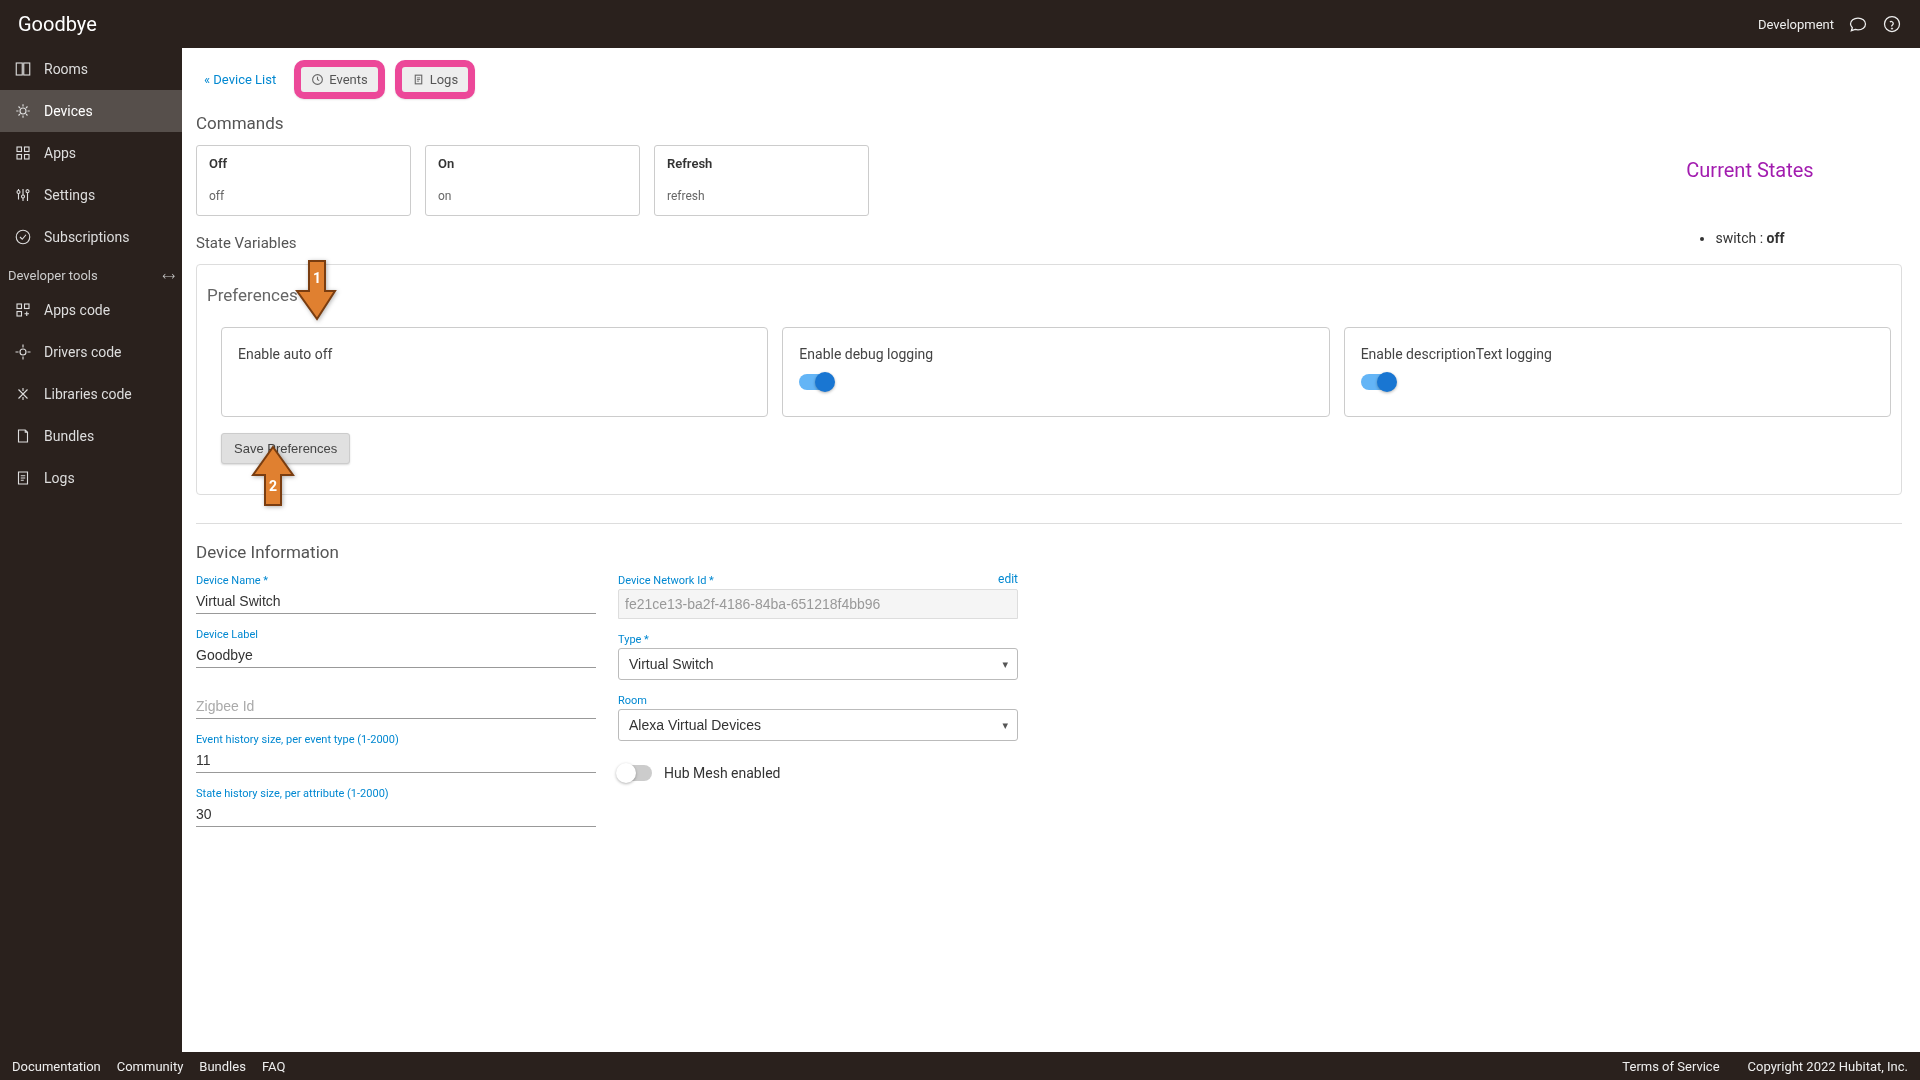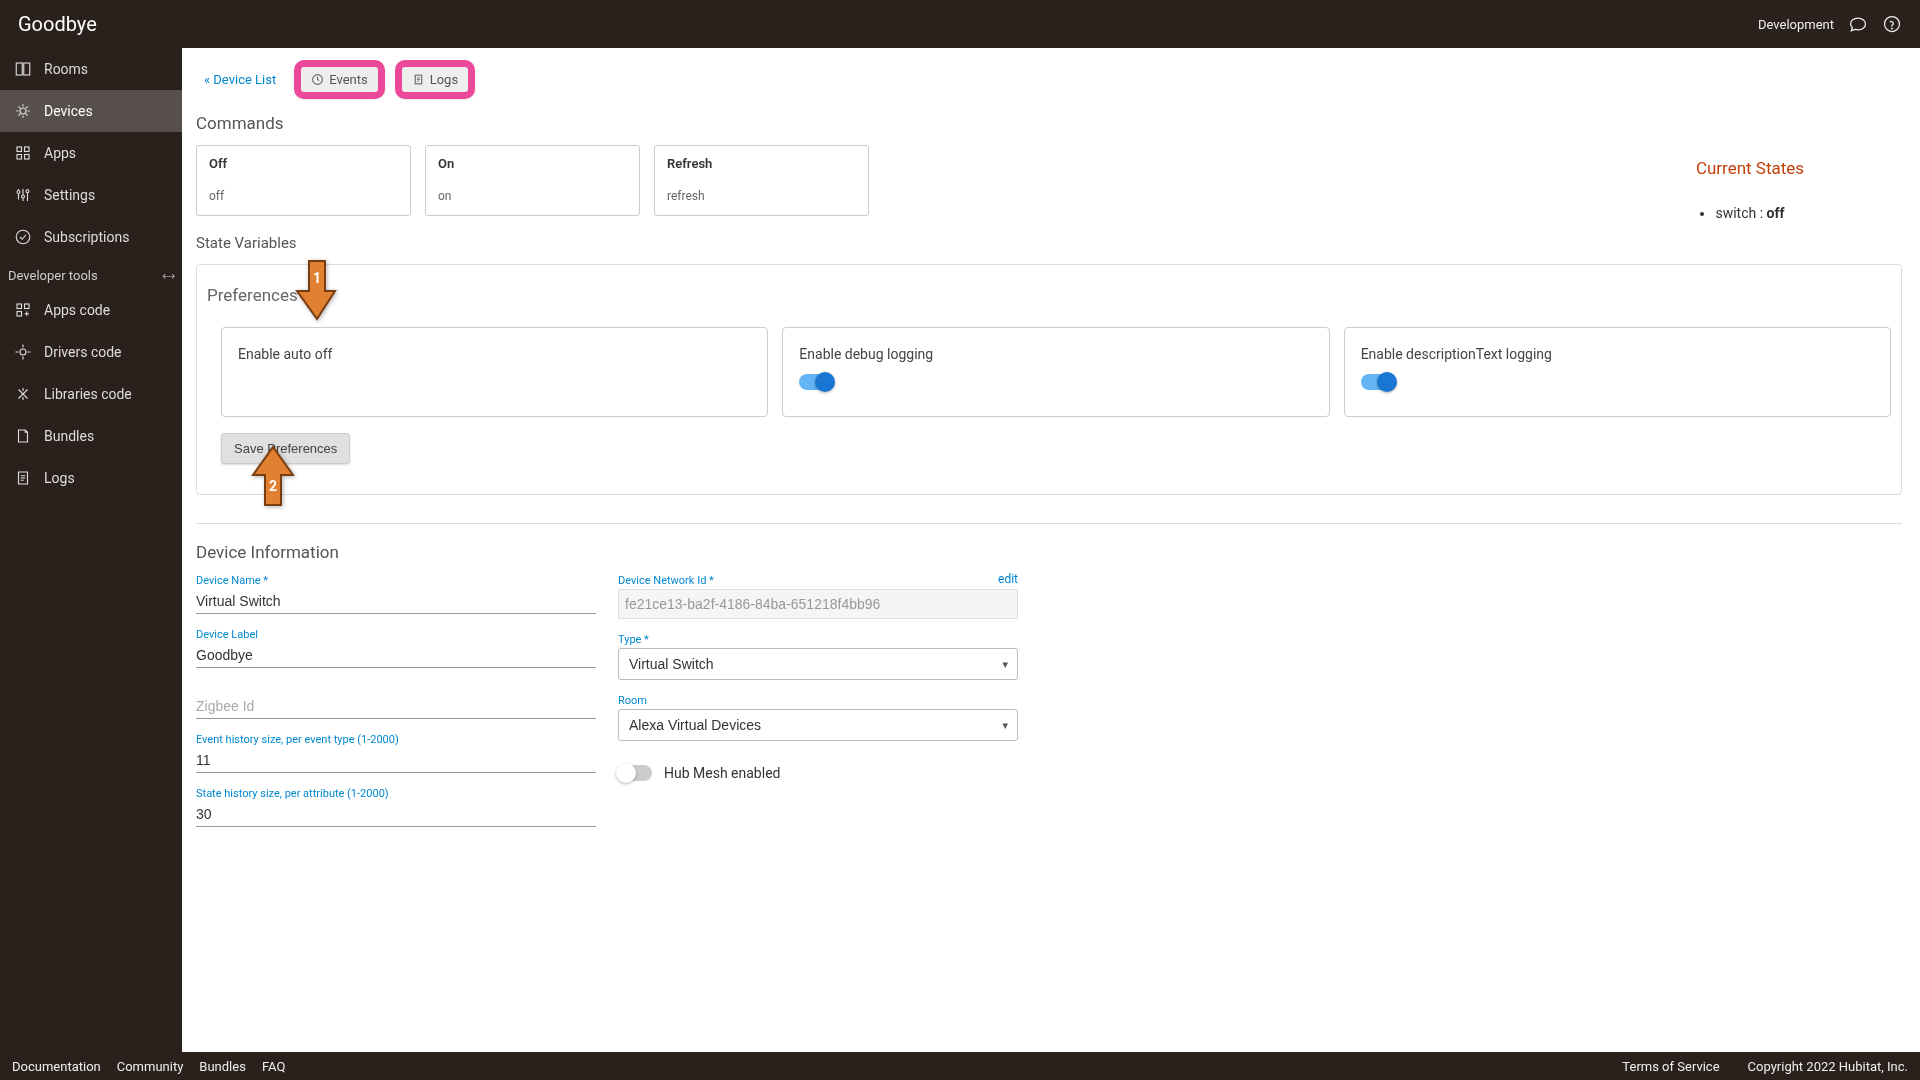--- a/index.html
+++ b/index.html
@@ -37,22 +37,22 @@
 .tab-btn { background: #eee; border: 7px solid #ec4899; border-radius: 10px; padding: 5px 10px; font-size: 13px; color: #555; display: inline-flex; align-items: center; gap: 5px; cursor: pointer; box-shadow: 0 1px 2px rgba(0,0,0,0.1); }
 .tab-btn svg { width: 13px; height: 13px; }
 
 .section-title { font-size: 17px; color: #555; margin: 8px 0 12px 0; font-weight: 400; }
 .commands-row { display: flex; gap: 14px; margin-bottom: 18px; }
 .cmd-card { border: 1px solid #ccc; border-radius: 3px; width: 215px; padding: 10px 12px 12px 12px; cursor: pointer; }
 .cmd-title { font-weight: 600; font-size: 13px; color: #333; margin-bottom: 18px; }
 .cmd-sub { font-size: 12px; color: #666; }
 
 .states-panel { position: absolute; right: 40px; top: 110px; width: 260px; text-align: center; }
-.states-title { font-size: 17px; color: #c2410c; margin-bottom: 27px; }
-.states-panel ul { list-style: disc; text-align: left; display: inline-block; }
+.states-title { font-size: 20px; color: #a21caf; margin-bottom: 4px; }
+.states-panel ul { list-style: disc; text-align: left; display: inline-block; margin-top: 44px; }
 .states-panel li { font-size: 14px; color: #333; }
 
 .prefs-box { border: 1px solid #ddd; border-radius: 4px; padding: 20px 10px 30px 10px; margin-top: 10px; position: relative; }
 .prefs-title { font-size: 17px; color: #666; margin-bottom: 22px; font-weight: 400; }
 .prefs-row { display: flex; gap: 14px; }
 .pref-card { border: 1px solid #ccc; border-radius: 4px; padding: 18px 16px 26px 16px; flex: 1; background: #fff; }
 .pref-card.first { margin-left: 14px; }
 .pref-label { font-size: 14px; color: #444; margin-bottom: 12px; }
 .pref-select { width: 100%; border: none; border-bottom: 1px solid #999; padding: 4px 2px; font-size: 14px; background: transparent; color: #333; cursor: pointer; }
 

